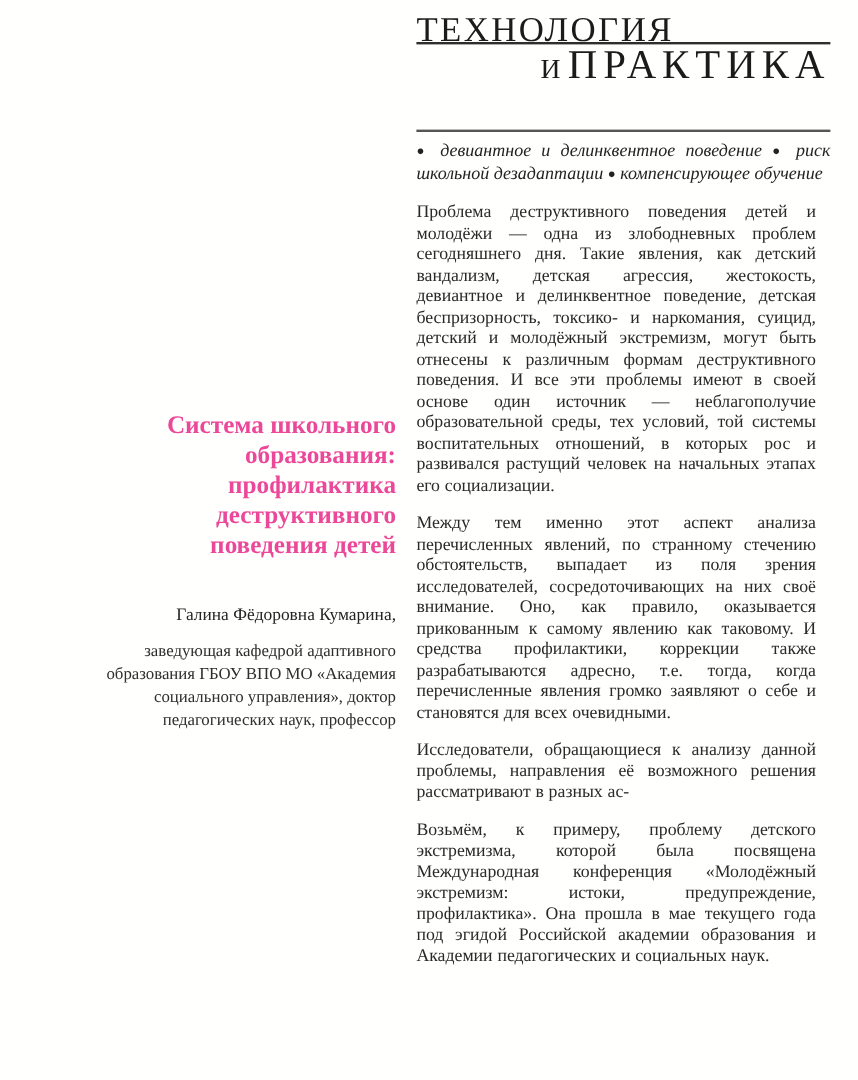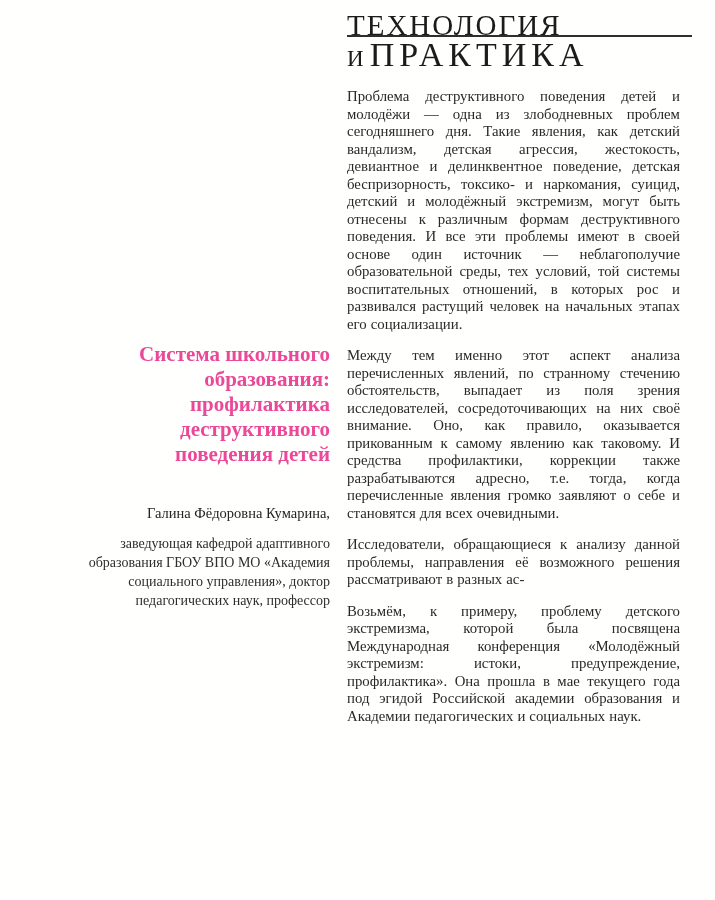--- a/index.html
+++ b/index.html
@@ -38,20 +38,21 @@
   .masthead-rule {
     position: absolute;
     left: 0;
     right: 0;
     top: 23px;
     border-top: 2px solid #2e2e2e;
   }
   .masthead-line2 {
     margin-top: -2px;
     white-space: nowrap;
+    text-align: right;
   }
   .masthead-line2 .word-and {
     font-size: 23px;
     letter-spacing: 2px;
   }
   .masthead-line2 .word-practice {
     font-size: 34px;
     letter-spacing: 5px;
   }
 
@@ -129,20 +130,28 @@
 
     <div class="masthead">
       <div class="masthead-line1">ТЕХНОЛОГИЯ</div>
       <div class="masthead-rule"></div>
       <div class="masthead-line2">
         <span class="word-and">И</span>
         <span class="word-practice">ПРАКТИКА</span>
       </div>
     </div>
 
+    <div class="keywords">
+      <span class="kw-bullet">●</span>
+      <span>девиантное и делинквентное поведение</span>
+      <span class="kw-bullet">●</span>
+      <span>риск школьной дезадаптации</span>
+      <span class="kw-bullet">●</span>
+      <span>компенсирующее обучение</span>
+    </div>
 
     <div class="body-text">
       <p>Проблема деструктивного поведения детей и молодёжи — одна из злободневных проблем сегодняшнего дня. Такие явления, как детский вандализм, детская агрессия, жестокость, девиантное и делинквентное поведение, детская беспризорность, токсико- и наркомания, суицид, детский и молодёжный экстремизм, могут быть отнесены к различным формам деструктивного поведения. И все эти проблемы имеют в своей основе один источник — неблагополучие образовательной среды, тех условий, той системы воспитательных отношений, в которых рос и развивался растущий человек на начальных этапах его социализации.</p>
       <p>Между тем именно этот аспект анализа перечисленных явлений, по странному стечению обстоятельств, выпадает из поля зрения исследователей, сосредоточивающих на них своё внимание. Оно, как правило, оказывается прикованным к самому явлению как таковому. И средства профилактики, коррекции также разрабатываются адресно, т.е. тогда, когда перечисленные явления громко заявляют о себе и становятся для всех очевидными.</p>
       <p>Исследователи, обращающиеся к анализу данной проблемы, направления её возможного решения рассматривают в разных ас-</p>
       <p>Возьмём, к примеру, проблему детского экстремизма, которой была посвящена Международная конференция «Молодёжный экстремизм: истоки, предупреждение, профилактика». Она прошла в мае текущего года под эгидой Российской академии образования и Академии педагогических и социальных наук.</p>
     </div>
 
   </div>
 

